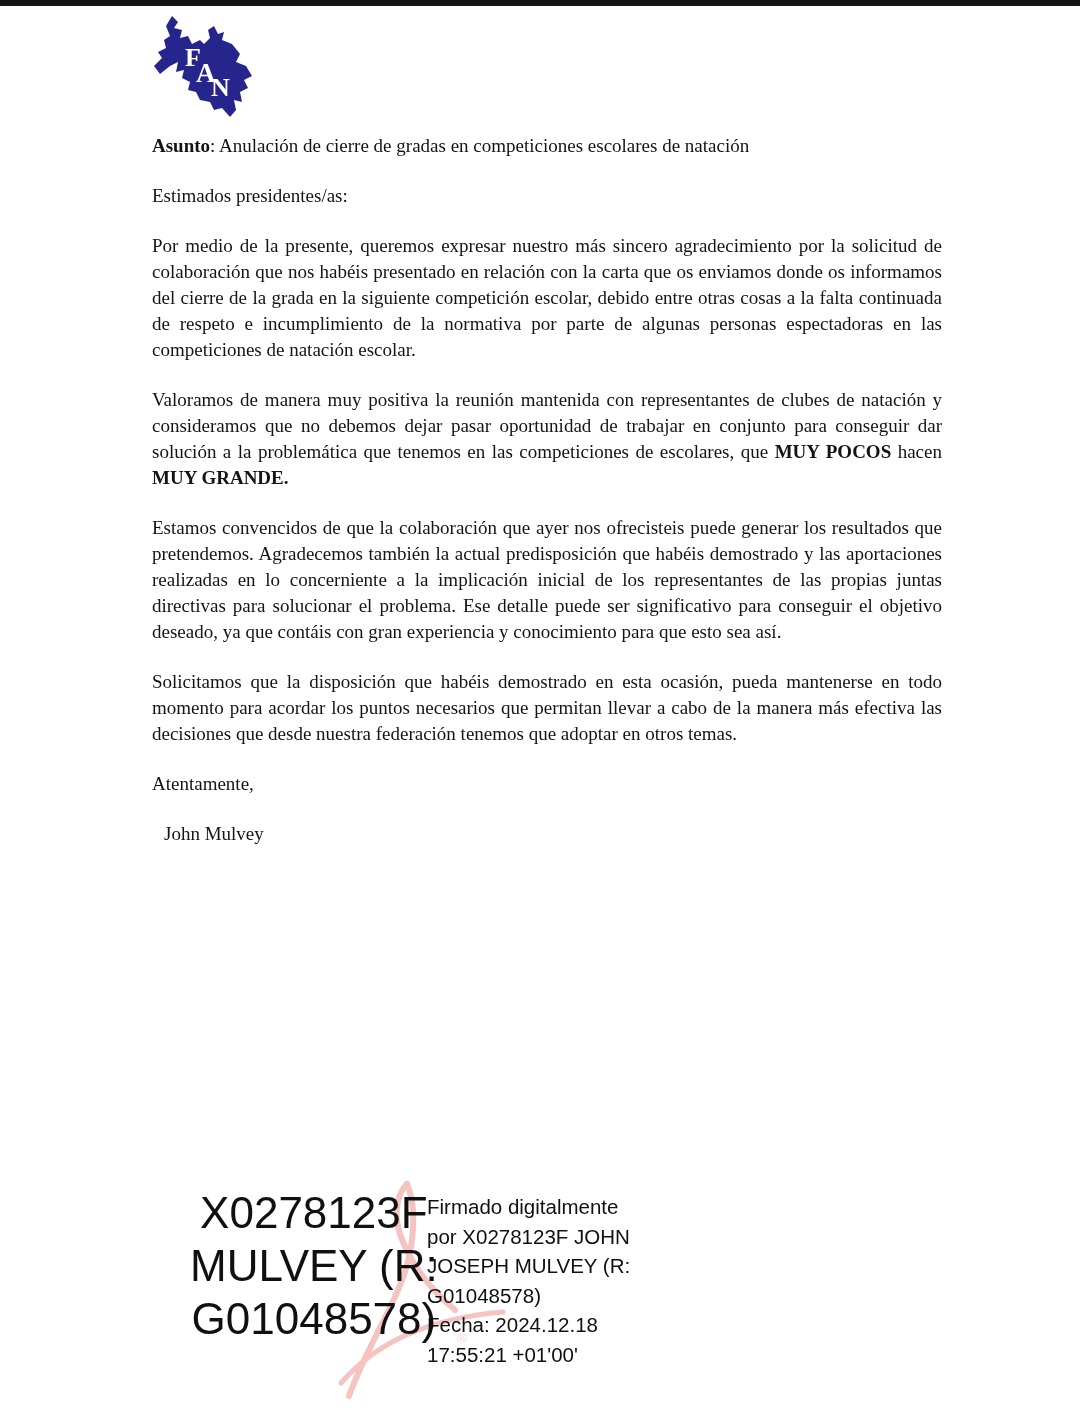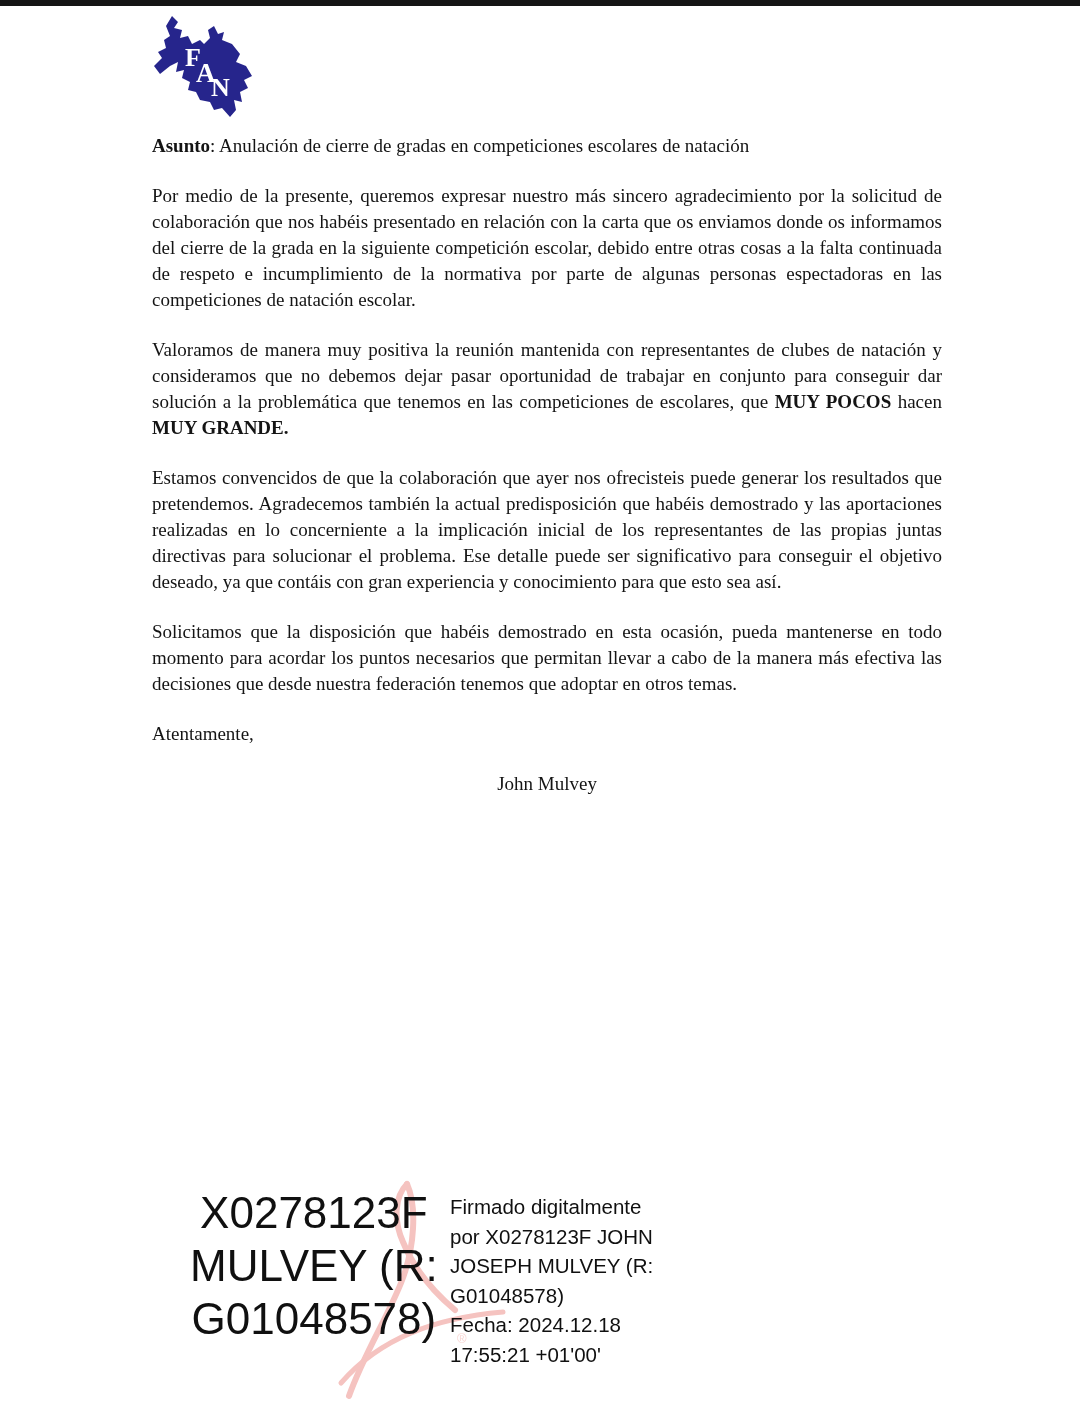--- a/index.html
+++ b/index.html
@@ -26,21 +26,21 @@
   .letter-body {
     position: absolute;
     left: 152px; top: 133px;
     width: 790px;
     font-size: 19px;
     line-height: 26px;
   }
   .letter-body p { margin: 0 0 24px 0; }
   .just { text-align: justify; }
   .closing { margin-top: 10px !important; }
-  .sig-line { margin: 12px !important; text-align: center; }
+  .sig-line { margin: 12px !important; }
   .signature-block {
     position: absolute;
     left: 0; top: 1178px;
     width: 1080px; height: 243px;
   }
   .watermark {
     position: absolute;
     left: 335px; top: 0;
     width: 178px; height: 238px;
     z-index: 0;
@@ -51,21 +51,21 @@
     z-index: 1;
     font-family: "Liberation Sans", sans-serif;
     font-size: 44px;
     line-height: 53px;
     color: #101010;
     white-space: nowrap;
     text-align: center;
   }
   .sig-detail {
     position: absolute;
-    left: 450px; top: 14px;
+    left: 427px; top: 14px;
     z-index: 1;
     font-family: "Liberation Sans", sans-serif;
     font-size: 20.5px;
     line-height: 29.5px;
     color: #101010;
     white-space: nowrap;
   }
 </style>
 </head>
 <body>
@@ -77,20 +77,21 @@
   <svg class="logo" viewBox="0 0 112 106">
     <path d="M 20,2 L 26,8 L 22,14 L 30,16 L 28,24 L 36,22 L 40,30 L 48,26 L 52,30 L 58,24 L 56,16 L 62,12 L 66,20 L 72,18 L 70,26 L 80,30 L 88,40 L 84,48 L 94,52 L 100,62 L 92,66 L 96,74 L 88,78 L 90,88 L 82,86 L 84,96 L 78,103 L 70,94 L 62,96 L 58,88 L 48,86 L 44,78 L 36,76 L 38,68 L 30,64 L 32,56 L 24,58 L 26,48 L 18,52 L 8,60 L 2,52 L 10,44 L 6,38 L 14,34 L 12,26 L 18,22 L 14,12 Z" fill="#26258c"></path>
     <text x="33" y="52" font-family="Liberation Serif, serif" font-weight="bold" font-size="26" fill="#ffffff">F</text>
     <text x="44" y="68" font-family="Liberation Serif, serif" font-weight="bold" font-size="27" fill="#ffffff">A</text>
     <text x="59" y="82" font-family="Liberation Serif, serif" font-weight="bold" font-size="26" fill="#ffffff">N</text>
   </svg>
 
   <div class="letter-body">
     <p><b>Asunto</b><span>: Anulación de cierre de gradas en competiciones escolares de natación</span></p>
 
+    <p>Estimados presidentes/as:</p>
 
     <p class="just">Por medio de la presente, queremos expresar nuestro más sincero agradecimiento por la solicitud de colaboración que nos habéis presentado en relación con la carta que os enviamos donde os informamos del cierre de la grada en la siguiente competición escolar, debido entre otras cosas a la falta continuada de respeto e incumplimiento de la normativa por parte de algunas personas espectadoras en las competiciones de natación escolar.</p>
 
     <p class="just"><span>Valoramos de manera muy positiva la reunión mantenida con representantes de clubes de natación y consideramos que no debemos dejar pasar oportunidad de trabajar en conjunto para conseguir dar solución a la problemática que tenemos en las competiciones de escolares, que </span><b>MUY POCOS</b><span> hacen </span><b>MUY GRANDE.</b></p>
 
     <p class="just">Estamos convencidos de que la colaboración que ayer nos ofrecisteis puede generar los resultados que pretendemos. Agradecemos también la actual predisposición que habéis demostrado y las aportaciones realizadas en lo concerniente a la implicación inicial de los representantes de las propias juntas directivas para solucionar el problema. Ese detalle puede ser significativo para conseguir el objetivo deseado, ya que contáis con gran experiencia y conocimiento para que esto sea así.</p>
 
     <p class="just">Solicitamos que la disposición que habéis demostrado en esta ocasión, pueda mantenerse en todo momento para acordar los puntos necesarios que permitan llevar a cabo de la manera más efectiva las decisiones que desde nuestra federación tenemos que adoptar en otros temas.</p>
 
 

